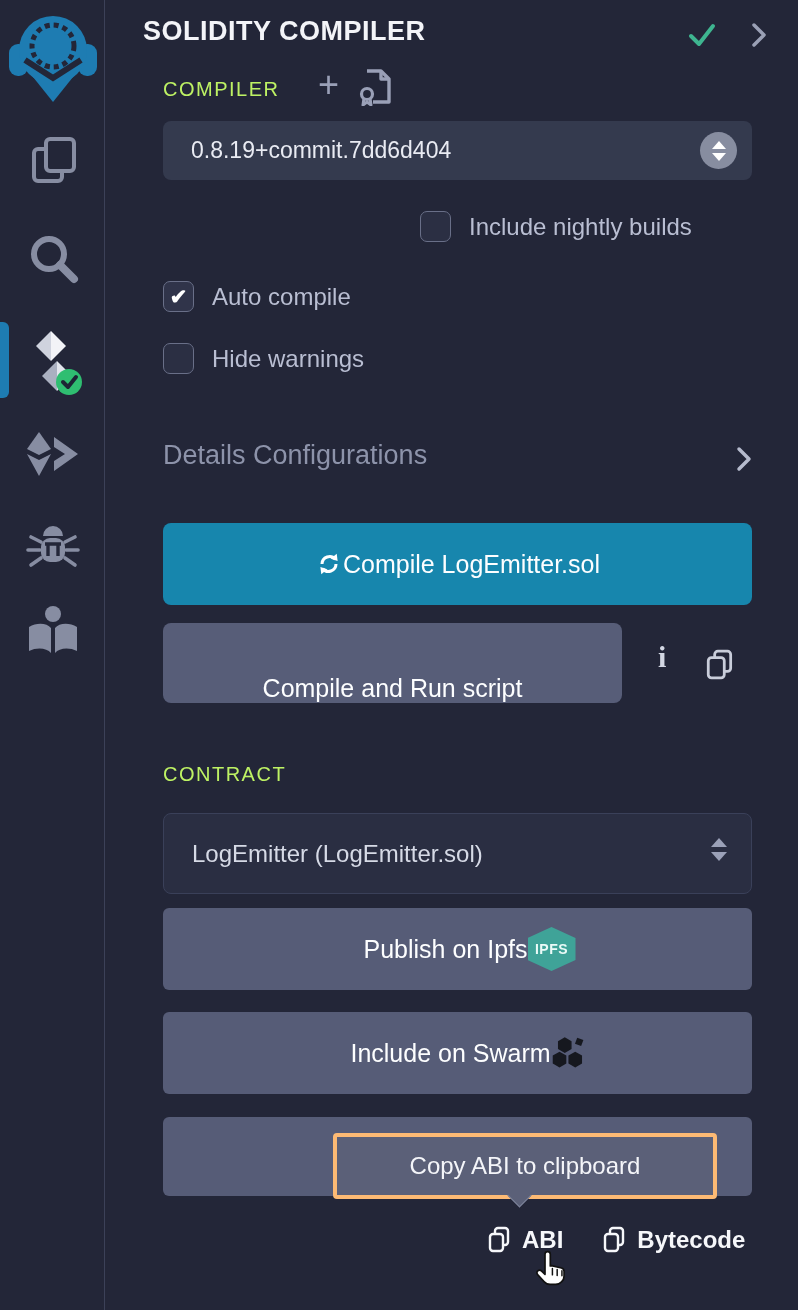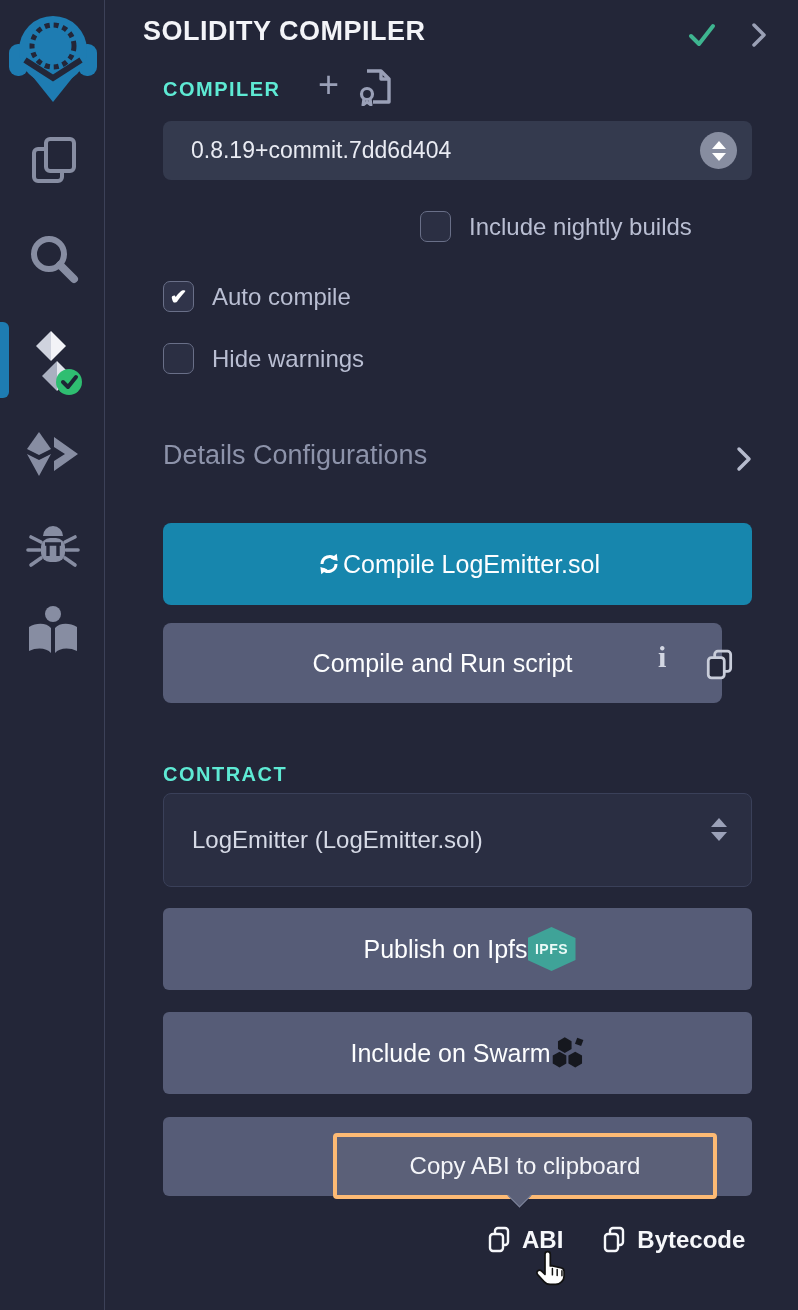--- a/index.html
+++ b/index.html
@@ -9,48 +9,48 @@
     font-family:"Liberation Sans", sans-serif; overflow:hidden;
   }
   
   .rail { position:absolute; left:0; top:0; bottom:0; width:105px; background:#232638; border-right:1px solid #3c4158; }
   .rail-item { position:absolute; left:0; width:105px; display:flex; justify-content:center; align-items:center; }
   .active-bar { position:absolute; left:0; top:322px; width:9px; height:76px; background:#1e7cb2; border-radius:0 6px 6px 0; }
   
   .panel { position:absolute; left:106px; top:0; right:0; bottom:0; }
   .page-title { position:absolute; left:37px; top:16px; font-size:27px; font-weight:600; letter-spacing:.5px; color:#f3f4f8; }
   .hdr-icon { position:absolute; }
-  .section-label { position:absolute; font-size:20px; letter-spacing:1.5px; color:#5eead4; font-weight:700; }
+  .section-label { position:absolute; font-size:20px; letter-spacing:1.5px; color:#bef264; font-weight:400; }
   .plus-glyph { position:absolute; left:212px; top:64px; font-size:36px; font-weight:300; color:#9aa0b7; cursor:pointer; }
   
   .select { position:absolute; left:57px; width:589px; border-radius:8px; display:flex; align-items:center; cursor:pointer; }
   .select-version { top:121px; height:59px; background:#343a4e; }
   .select-version .sel-text { padding-left:28px; font-size:23px; color:#e9ebf3; }
   .pill { position:absolute; right:15px; top:11px; width:37px; height:37px; border-radius:50%; background:rgba(150,156,175,.85);
           display:flex; flex-direction:column; align-items:center; justify-content:center; gap:4px; }
   .tri-up    { width:0; height:0; border-left:7px solid transparent; border-right:7px solid transparent; border-bottom:8px solid #ffffff; }
   .tri-down  { width:0; height:0; border-left:7px solid transparent; border-right:7px solid transparent; border-top:8px solid #ffffff; }
-  .select-contract { top:793px; height:94px; background:#2a2e42; border:1px solid #3a4059; }
+  .select-contract { top:813px; height:81px; background:#2a2e42; border:1px solid #3a4059; }
   .select-contract .sel-text { padding-left:28px; font-size:24px; color:#d6dae6; }
   .arrows-sm { position:absolute; right:24px; top:24px; display:flex; flex-direction:column; gap:5px; }
   .arrows-sm .u { width:0;height:0;border-left:8px solid transparent;border-right:8px solid transparent;border-bottom:9px solid #9ba1b8; }
   .arrows-sm .d { width:0;height:0;border-left:8px solid transparent;border-right:8px solid transparent;border-top:9px solid #9ba1b8; }
   
   .checkrow { position:absolute; display:flex; align-items:center; gap:18px; cursor:pointer; }
   .cbox { width:31px; height:31px; border:1.5px solid #696f88; border-radius:7px; background:#2b2f43;
           display:flex; align-items:center; justify-content:center; flex:0 0 31px; }
   .cbox .mark { color:#ffffff; font-size:21px; font-weight:700; line-height:1; }
   .checkrow .clabel { font-size:24px; color:#b9bed2; }
   
   .adv-label { position:absolute; left:57px; top:440px; font-size:27px; color:#8d93aa; cursor:pointer; }
   
   .btn { position:absolute; left:57px; width:589px; display:flex; align-items:center; justify-content:center; 
          color:#fdfeff; font-size:25px; font-weight:500; cursor:pointer; border-radius:8px; }
   .btn-compile { top:523px; height:82px; background:#1786ad; }
-  .btn-run { top:623px; width:559px; height:80px; background:#575d78; }
+  .btn-run { top:623px; width:459px; height:80px; background:#575d78;align-items:flex-end; }
   .btn-slate { background:#565c77; border-radius:6px; height:82px;padding-left:24px; }
   .btn-ipfs { top:908px; }
   .btn-swarm { top:1012px; }
   .btn-details { top:1117px; height:79px; }
   .info-glyph { position:absolute; left:552px; top:640px; font-family:"Liberation Serif", serif; font-weight:700; font-size:30px; color:#d3d7e3; cursor:pointer; }
   .icon-btn { position:absolute; cursor:pointer; }
   
   .ipfs-badge { width:48px; height:44px; background:#3fa398; clip-path:polygon(50% 0,100% 25%,100% 75%,50% 100%,0 75%,0 25%);
                 display:flex; align-items:center; justify-content:center; }
   .ipfs-badge span { color:#eafaf7; font-size:14px; font-weight:700; letter-spacing:.5px; }

